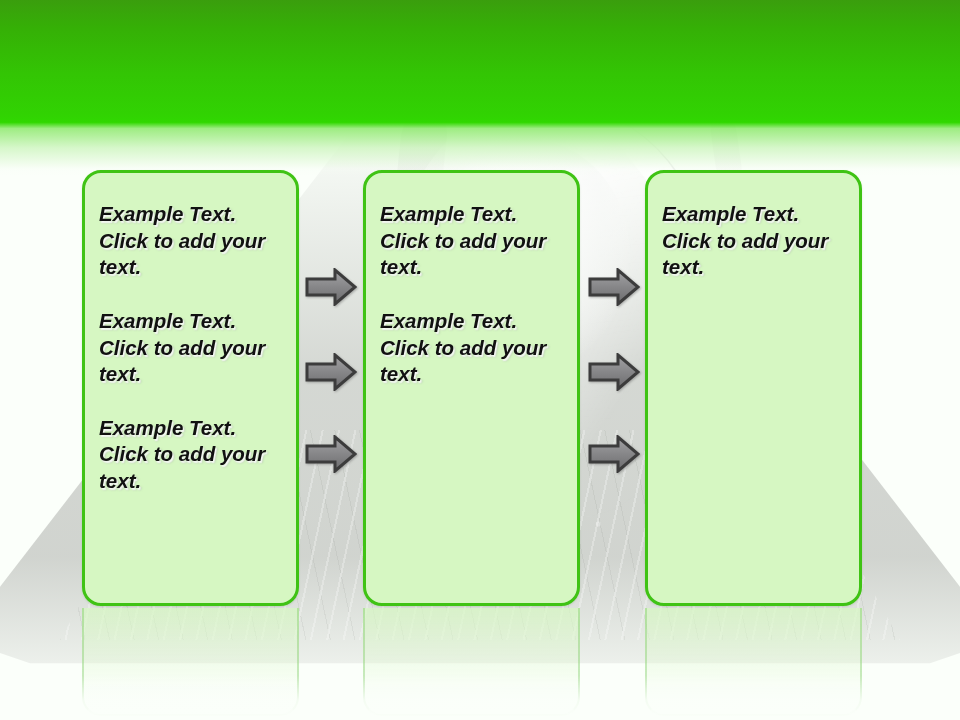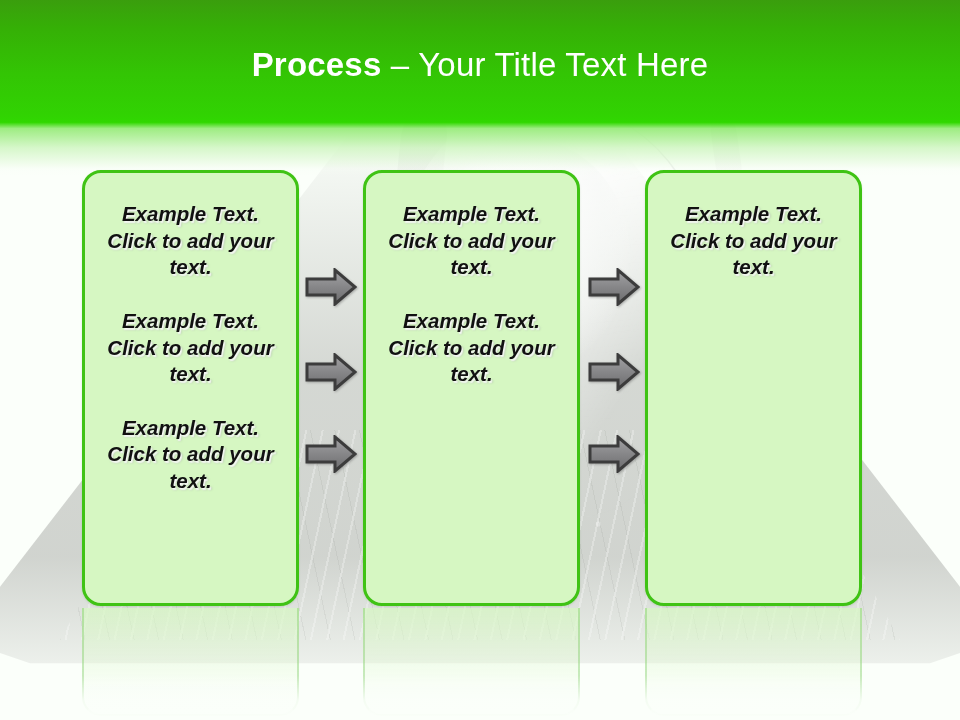--- a/index.html
+++ b/index.html
@@ -95,21 +95,21 @@
 
   
   .box{
     position:absolute;top:170px;height:436px;
     background:#d6f7c2;
     border:3px solid #3fc314;
     border-radius:19px;
     box-sizing:border-box;
     box-shadow:0 1px 2px rgba(60,120,40,0.18);
     padding:28px 14px 0 14px;
-    text-align:center;
+    text-align:left;
   }
   #box-1{left:82px;width:217px;}
   #box-2{left:363px;width:217px;}
   #box-3{left:645px;width:217px;}
 
   .para{
     font-style:italic;font-weight:bold;
     font-size:20.5px;line-height:1.30;
     color:#111111;
     text-shadow:1.5px 1.5px 1.5px rgba(255,255,255,0.95),
@@ -157,23 +157,20 @@
     <div class="bg-trapezoid"></div>
     <div class="bg-faders"></div>
     <div class="bg-knobs"></div>
     <div class="bg-stand"></div>
     <div class="bg-stand2"></div>
     <div class="bg-swoosh"></div>
     <div class="bg-swoosh2"></div>
   </div>
 
   <div class="header-band"></div>
-  <div class="title">
-    <span class="t-bold">Process</span><span class="t-dash"> – </span><span class="t-rest">Your Title Text Here</span>
-  </div>
 
   <div class="box" id="box-1">
     <p class="para">Example Text. Click  to add your text.</p>
     <p class="para">Example Text. Click  to add your text.</p>
     <p class="para">Example Text. Click  to add your text.</p>
   </div>
 
   <div class="box" id="box-2">
     <p class="para">Example Text. Click  to add your text.</p>
     <p class="para">Example Text. Click  to add your text.</p>

